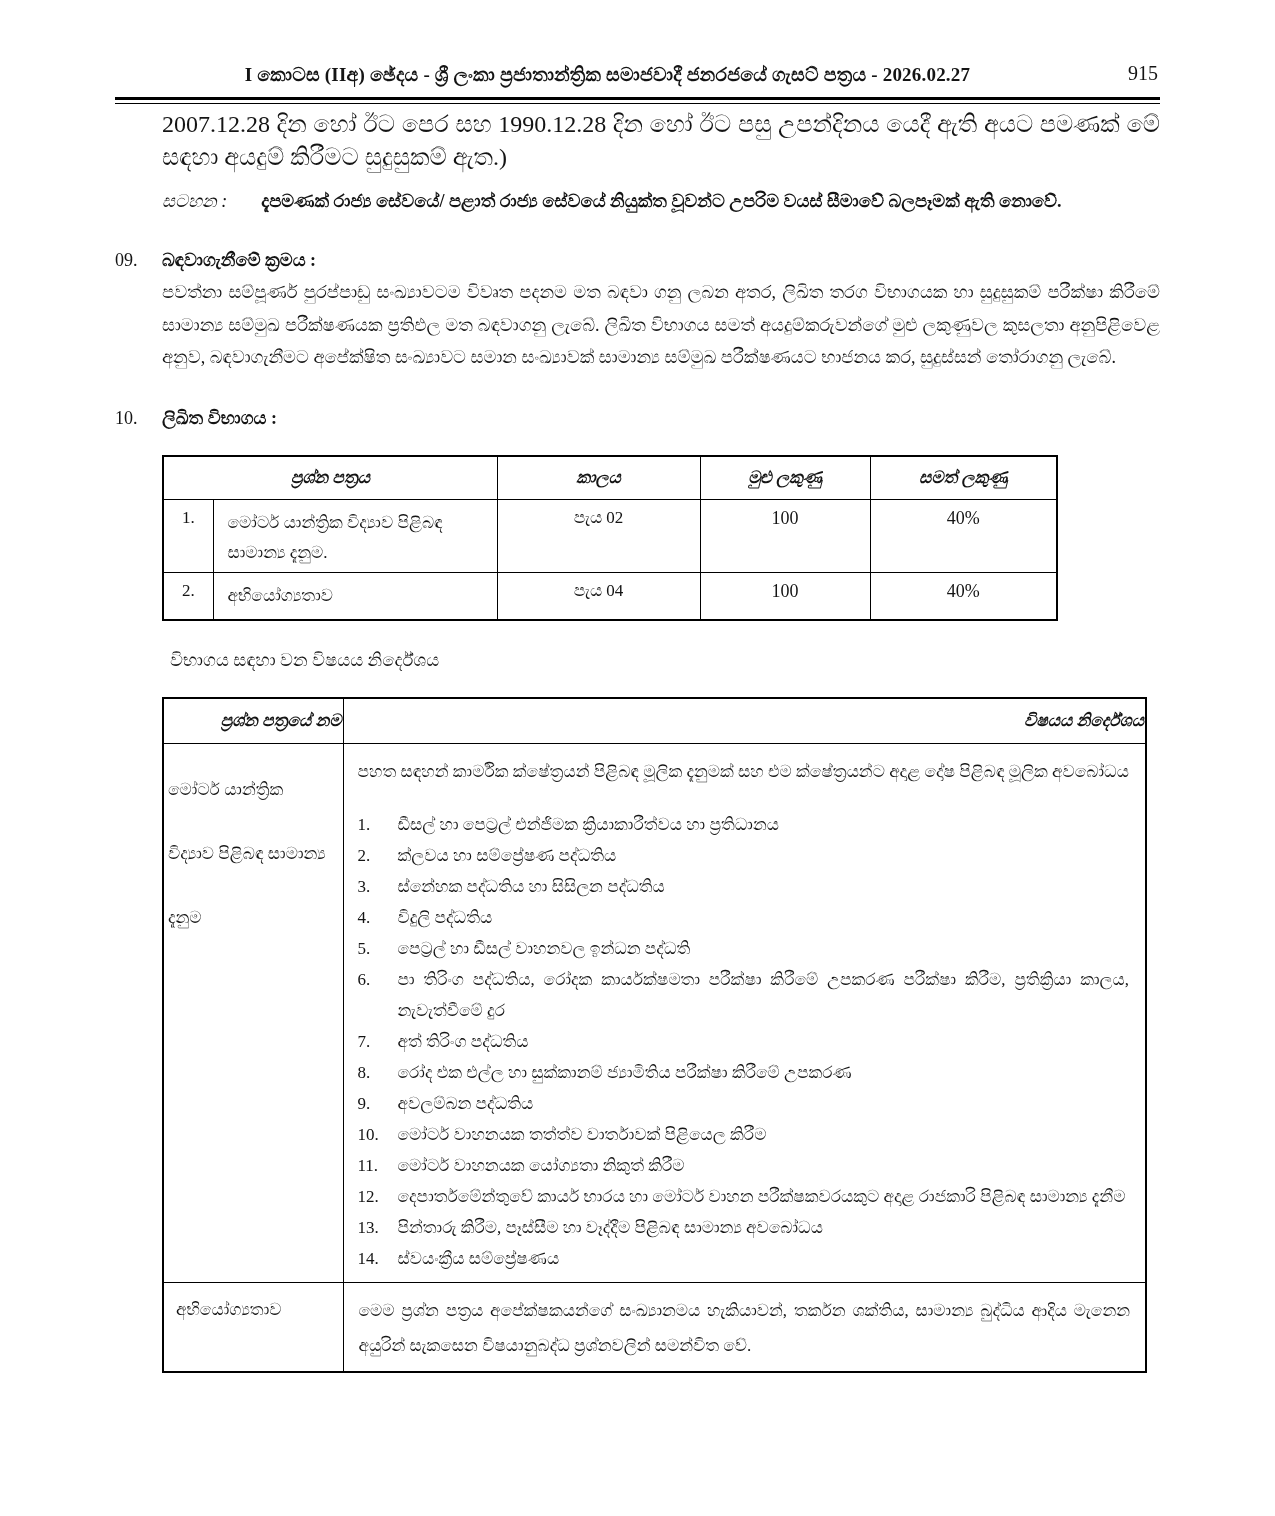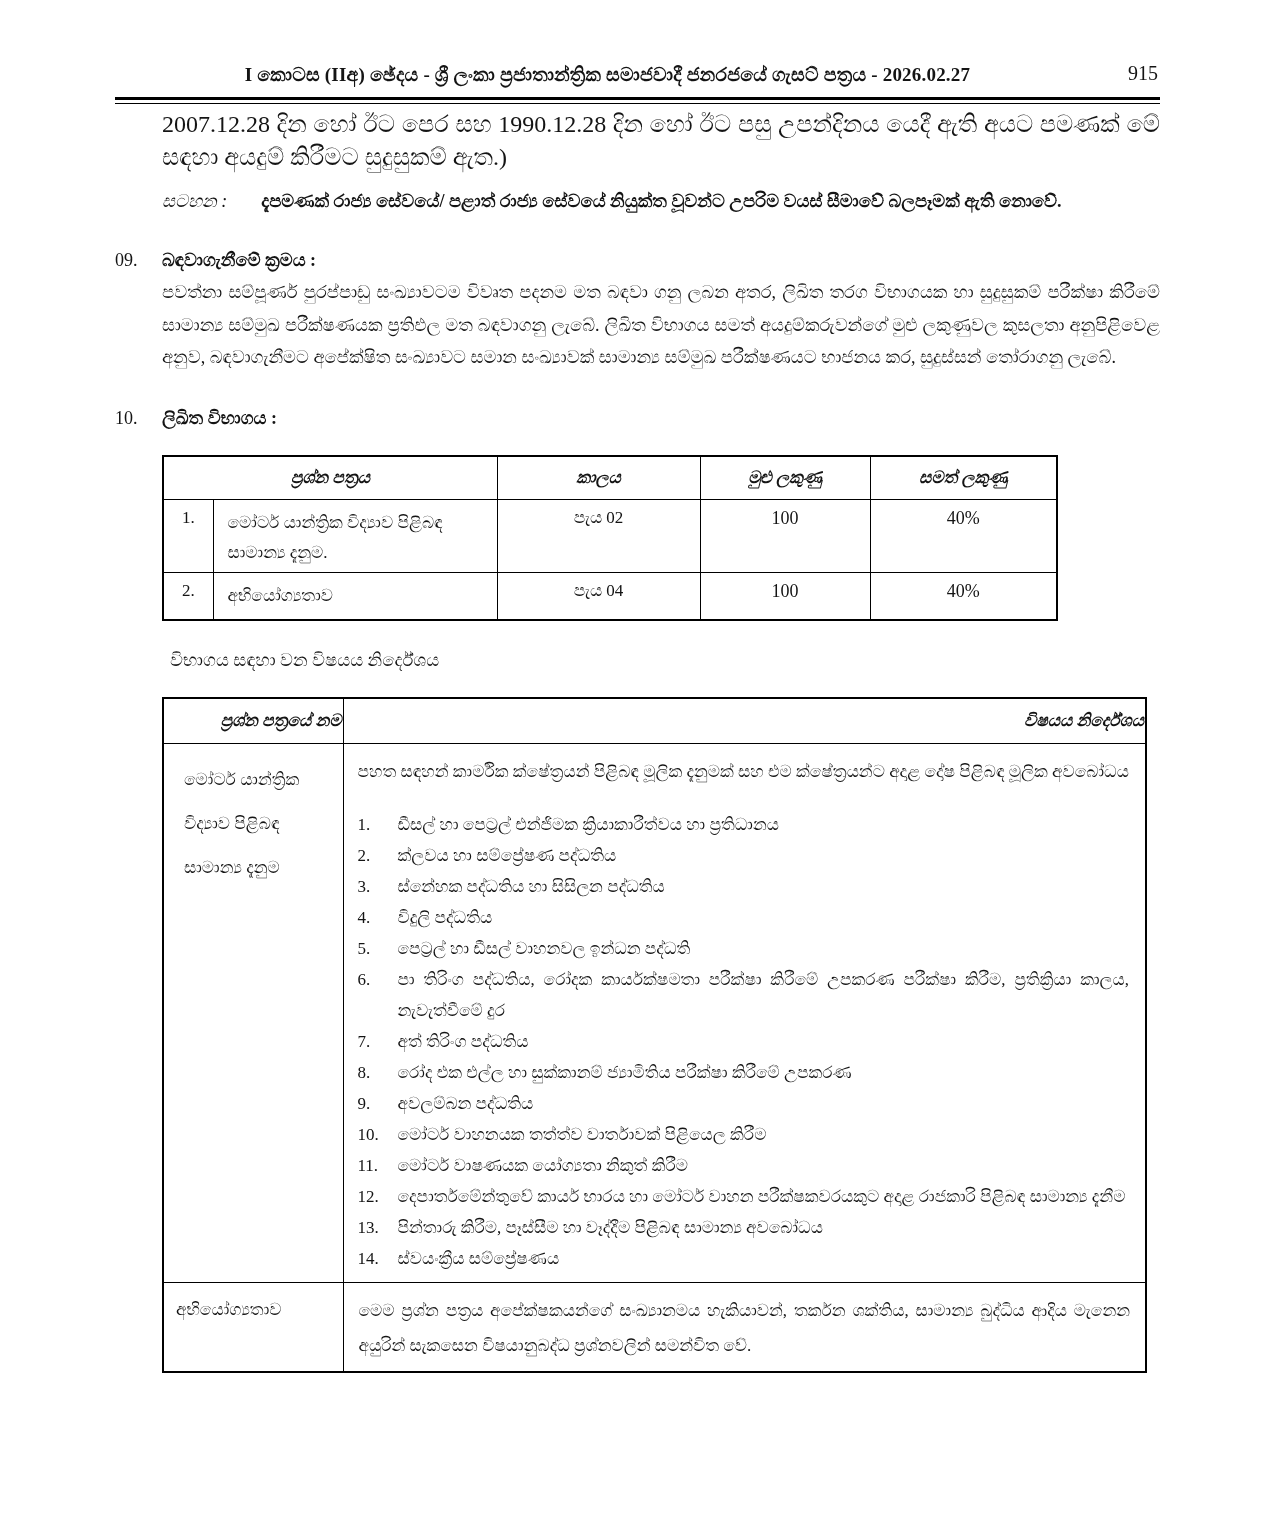--- a/index.html
+++ b/index.html
@@ -74,21 +74,21 @@
   .syllabus-table{
     position:absolute;left:162px;top:697px;width:983px;
     border:2px solid #000;
     font-size:17px;
   }
   .syllabus-table th{
     height:42px;font-weight:bold;font-style:italic;text-align:right;
     vertical-align:middle;
   }
   .syllabus-table td{vertical-align:top;}
-  .syl-name{padding:14px 10px 6px 20px;line-height:44px;}
+  .syl-name{padding:14px 10px 6px 4px;line-height:64px;}
   .syl-desc{padding:12px 16px 8px 14px;}
   .syl-intro{margin:0 0 21px 0;line-height:32px;text-align:justify;}
   .syl-item{display:flex;line-height:31px;}
   .syl-no{width:40px;flex:0 0 40px;font-size:17px;}
   .syl-text{flex:1;text-align:justify;}
   .row-apt td{height:76px;}
   .apt-name{padding:12px 10px 0 12px;line-height:30px;}
   .apt-text{margin:0;padding:9px 14px 0 14px;line-height:35px;text-align:justify;}
 </style>
 </head>
@@ -200,21 +200,21 @@
         <div class="syl-item">
           <span class="syl-no">9.</span>
           <span class="syl-text">අවලම්බන පද්ධතිය</span>
         </div>
         <div class="syl-item">
           <span class="syl-no">10.</span>
           <span class="syl-text">මෝටර් වාහනයක තත්ත්ව වාර්තාවක් පිළියෙල කිරීම</span>
         </div>
         <div class="syl-item">
           <span class="syl-no">11.</span>
-          <span class="syl-text">මෝටර් වාෂණයක යෝග්‍යතා නිකුත් කිරීම</span>
+          <span class="syl-text">මෝටර් වාහනයක යෝග්‍යතා නිකුත් කිරීම</span>
         </div>
         <div class="syl-item">
           <span class="syl-no">12.</span>
           <span class="syl-text">දෙපාර්තමේන්තුවේ කාර්ය භාරය හා මෝටර් වාහන පරීක්ෂකවරයකුට අදාළ රාජකාරි පිළිබඳ සාමාන්‍ය දැනීම</span>
         </div>
         <div class="syl-item">
           <span class="syl-no">13.</span>
           <span class="syl-text">පින්තාරු කිරීම, පෑස්සීම හා වෑද්දීම පිළිබඳ සාමාන්‍ය අවබෝධය</span>
         </div>
         <div class="syl-item">

